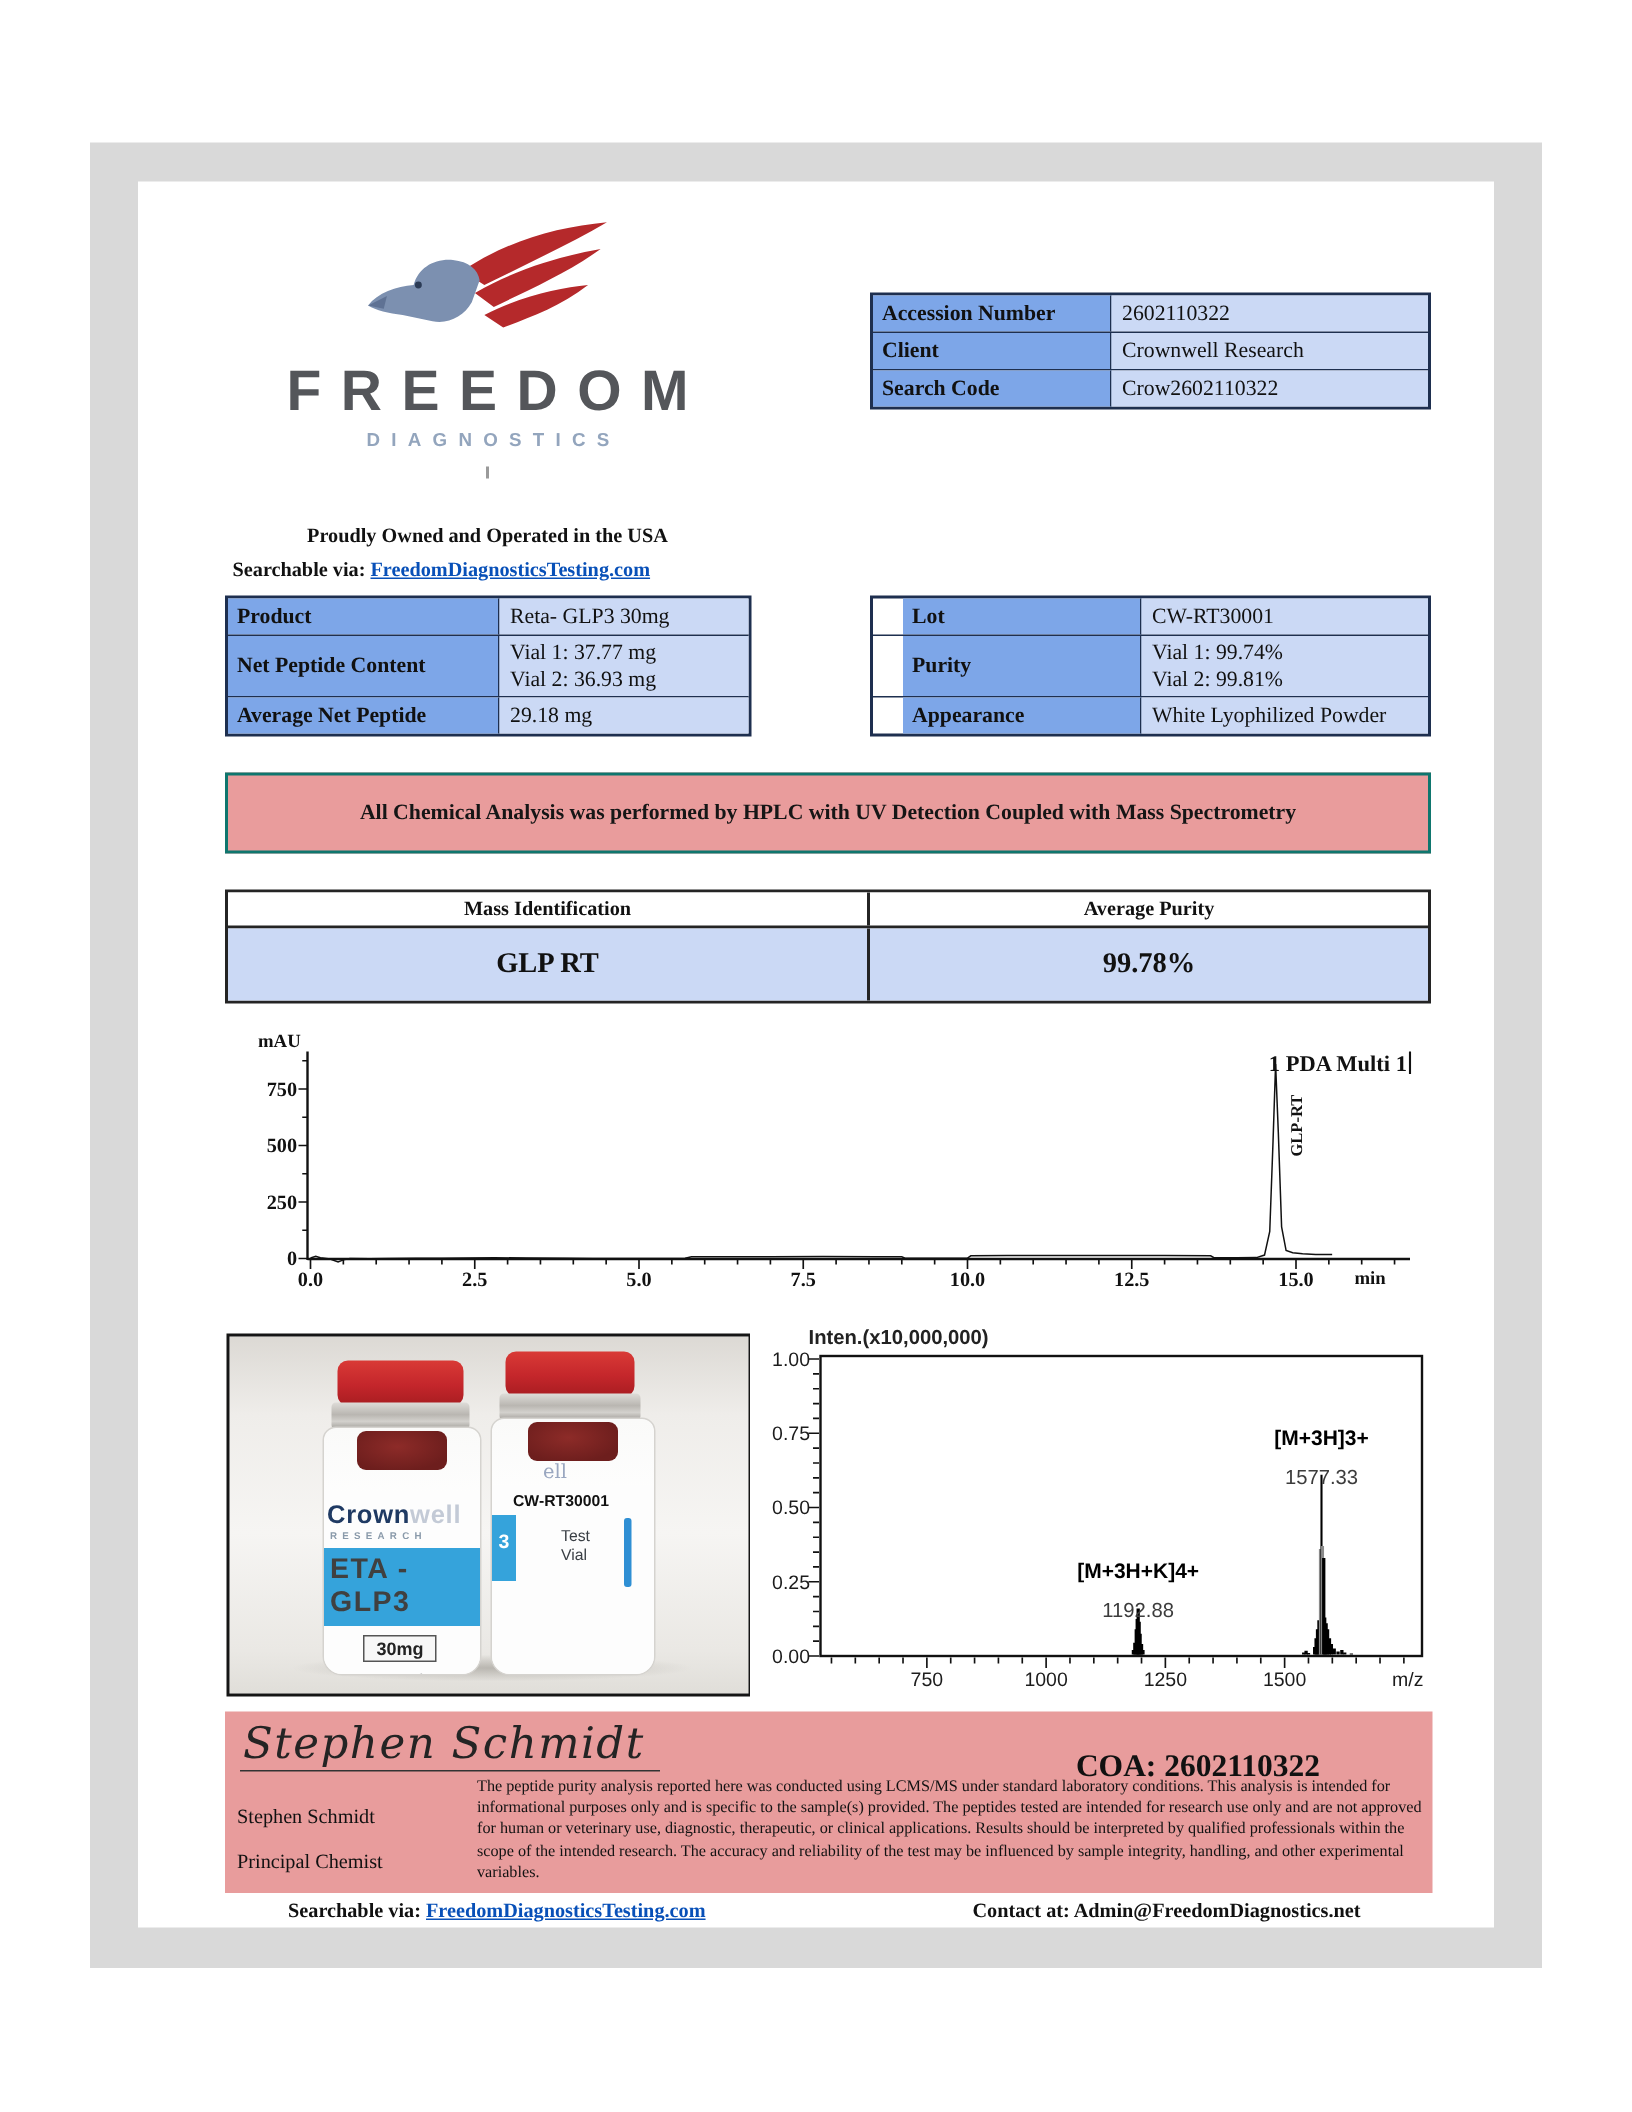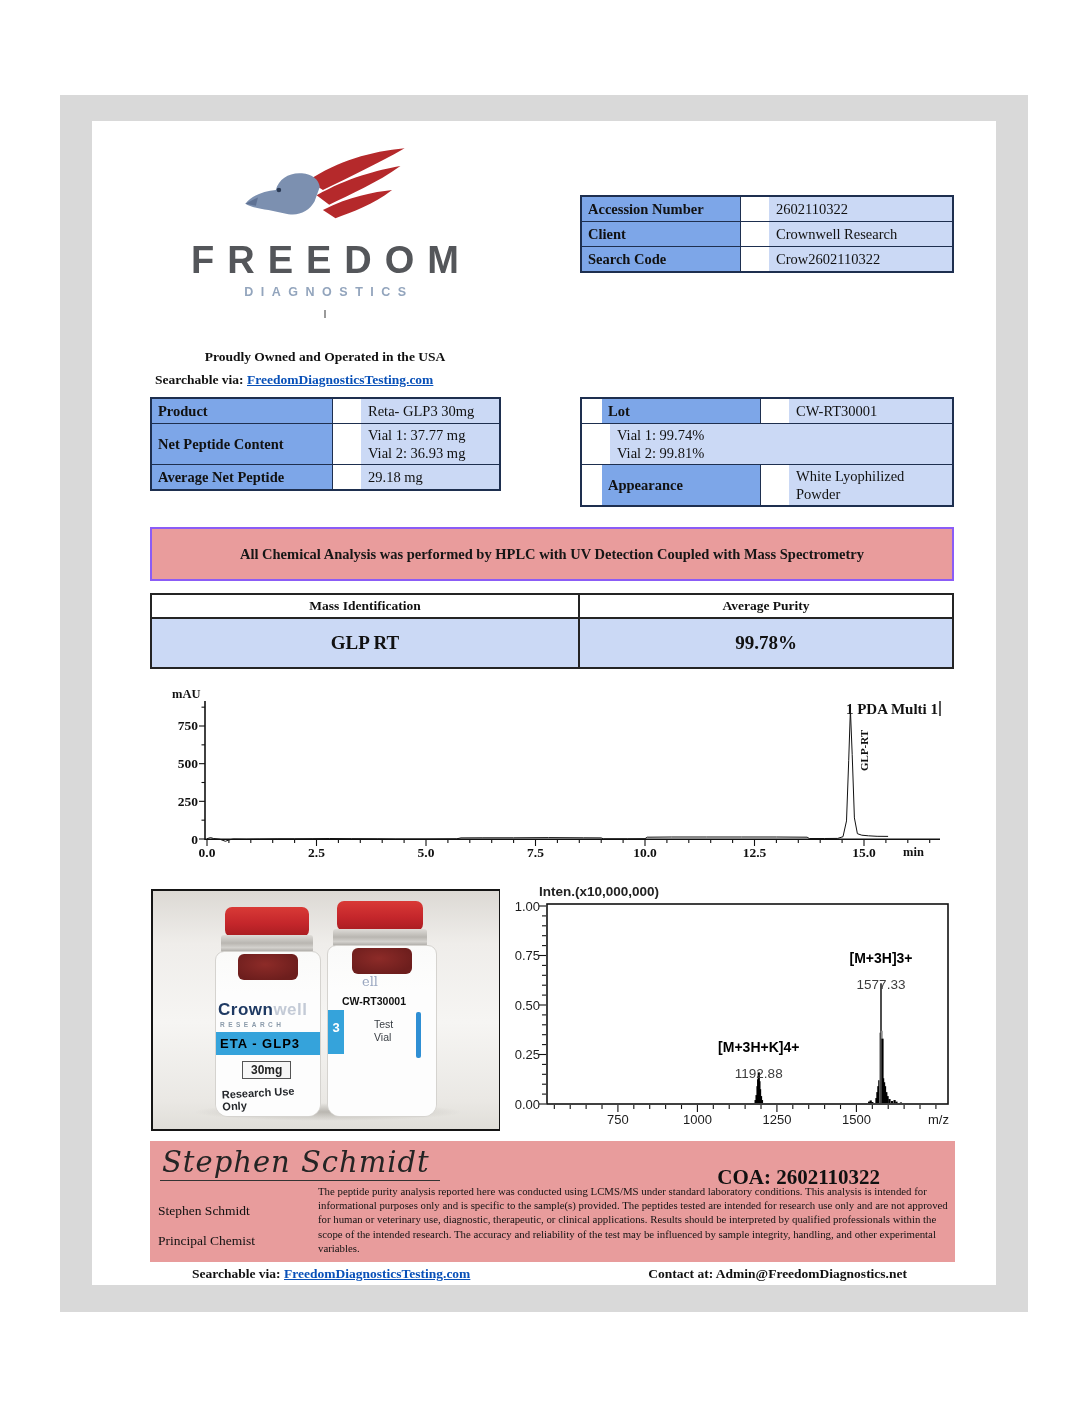--- a/index.html
+++ b/index.html
@@ -22,34 +22,34 @@
 
   
   .title{left:478px;top:28px;width:390px;text-align:center;font-weight:bold;font-size:33px;}
 
   
   .kv{border:2px solid #1e2f4f;display:flex;flex-direction:column;font-size:14.5px;}
   .kv .r{display:flex;border-top:1.5px solid #1e2f4f;min-height:24px;}
   .kv .r:first-child{border-top:0;}
   .kv .k{background:#7da6e8;border-right:1.5px solid #1e2f4f;font-weight:bold;
          padding:2px 6px;display:flex;align-items:center;}
-  .kv .v{background:#cbd9f5;padding:2px 7px;flex:1;display:flex;flex-direction:column;justify-content:center;margin-left:28px;}
+  .kv .v{background:#cbd9f5;padding:2px 7px;flex:1;display:flex;flex-direction:column;justify-content:center;}
   .kv .v span{display:block;line-height:18px;}
   .info-tbl{left:488px;top:74px;width:370px;}
   .info-tbl .k{width:146px;}
   .date-tbl{left:488px;top:172px;width:370px;}
   .date-tbl .k{width:146px;}
   .prod-tbl{left:58px;top:276px;width:347px;}
   .prod-tbl .k{width:168px;}
   .lot-tbl{left:488px;top:276px;width:370px;}
   .lot-tbl .k{width:146px;margin-left:20px;}
 
   
-  .banner{left:58px;top:394px;width:800px;height:50px;background:#e99c9c;border:2px solid #8b5cf6;
-          display:flex;align-items:center;justify-content:center;font-weight:bold;font-size:14.5px;color:#161616;margin-top:12px;}
+  .banner{left:58px;top:394px;width:800px;height:50px;background:#e99c9c;border:2px solid #0f766e;
+          display:flex;align-items:center;justify-content:center;font-weight:bold;font-size:14.5px;color:#161616;}
 
   
   .mass{left:58px;top:472px;width:800px;border:2px solid #242424;}
   .mass .hdr{display:flex;background:#fff;border-bottom:2px solid #242424;}
   .mass .hdr .c1{width:426px;border-right:2px solid #242424;}
   .mass .hdr div{padding:3px 0;text-align:center;font-weight:bold;font-size:13.5px;}
   .mass .hdr .c2{flex:1;}
   .mass .valrow{display:flex;background:#cbd9f5;height:48px;}
   .mass .valrow .c1{width:426px;border-right:2px solid #242424;}
   .mass .valrow div{display:flex;align-items:center;justify-content:center;
@@ -71,22 +71,22 @@
   .glass{position:absolute;background:linear-gradient(180deg,#fafaf9 0%,#ffffff 40%,#f6f5f3 100%);
          border:1px solid #d5d3cf;border-radius:9px 9px 13px 13px;overflow:hidden;}
   .stopper{position:absolute;background:radial-gradient(ellipse at 45% 40%,#8d2b28,#6d1e1d 75%);
            border-radius:6px;}
   .vlabel{position:absolute;background:#fdfdfd;overflow:hidden;}
   .brandline{font-family:"Liberation Sans","DejaVu Sans",sans-serif;font-weight:bold;font-size:17px;
              color:#1f3a63;margin:6px 0 0 2px;letter-spacing:.5px;}
   .brandline .lt{color:#c3cad6;}
   .rsub{font-family:"Liberation Sans","DejaVu Sans",sans-serif;font-size:6.5px;letter-spacing:3.5px;
         color:#8a9aaa;font-weight:bold;margin:1px 0 4px 4px;}
-  .band{background:#35a3db;color:#000000;font-family:"Liberation Sans","DejaVu Sans",sans-serif;
-        font-weight:bold;font-size:13px;letter-spacing:1px;padding:4px 0 4px 4px;}
+  .band{background:#35a3db;color:#404040;font-family:"Liberation Sans","DejaVu Sans",sans-serif;
+        font-weight:bold;font-size:19px;letter-spacing:1px;padding:4px 0 4px 4px;}
   .dosebox{display:inline-block;border:1.5px solid #555;background:#f7f7f7;font-family:"Liberation Sans",sans-serif;
            font-weight:bold;font-size:12px;padding:1px 8px;margin:6px 0 0 26px;color:#222;}
   .ruo{font-family:"Liberation Sans",sans-serif;font-weight:bold;font-size:11px;color:#25282c;
        margin:7px 0 0 6px;transform:rotate(-3deg);}
   .lotline{font-family:"Liberation Sans",sans-serif;font-weight:bold;font-size:10.5px;color:#111;
            margin:5px 0 0 14px;}
   .testtxt{font-family:"Liberation Sans",sans-serif;font-size:10.5px;color:#3a3f45;line-height:13px;}
   .bluebar{position:absolute;background:#2f8fd4;border-radius:2px;}
   .bandfrag{position:absolute;background:#35a3db;color:#fff;font-family:"Liberation Sans",sans-serif;
             font-weight:bold;font-size:13px;padding-top:10px;text-align:center;}
@@ -179,20 +179,21 @@
     </div>
 
     <div class="abs kv lot-tbl">
       <div class="r">
           <div class="k">Lot</div>
           <div class="v">
             <span>CW-RT30001</span>
           </div>
         </div>
       <div class="r">
+          <div class="k">Purity</div>
           <div class="v">
             <span>Vial 1: 99.74%</span>
             <span>Vial 2: 99.81%</span>
           </div>
         </div>
       <div class="r">
           <div class="k">Appearance</div>
           <div class="v">
             <span>White Lyophilized Powder</span>
           </div>

